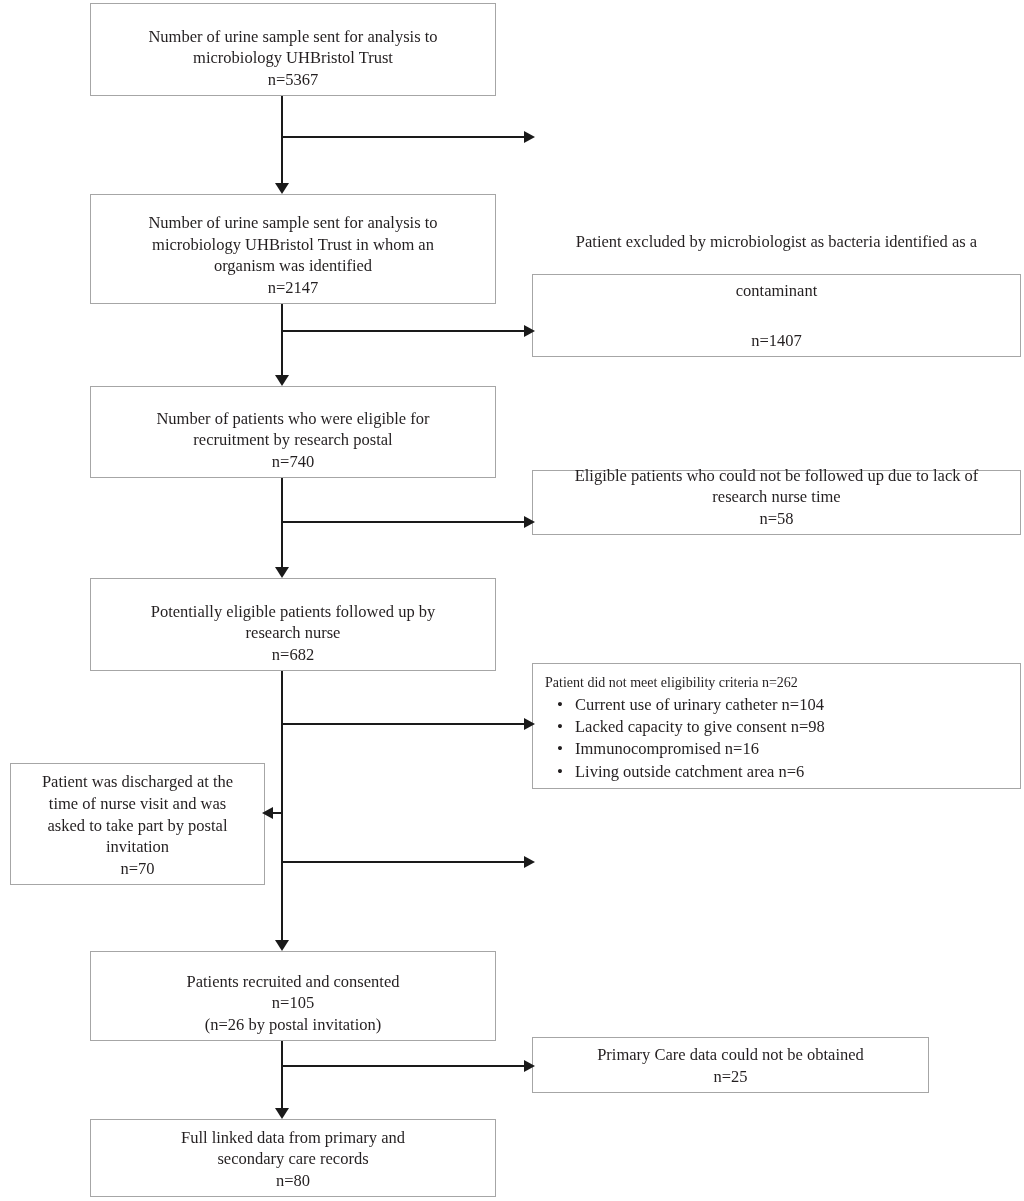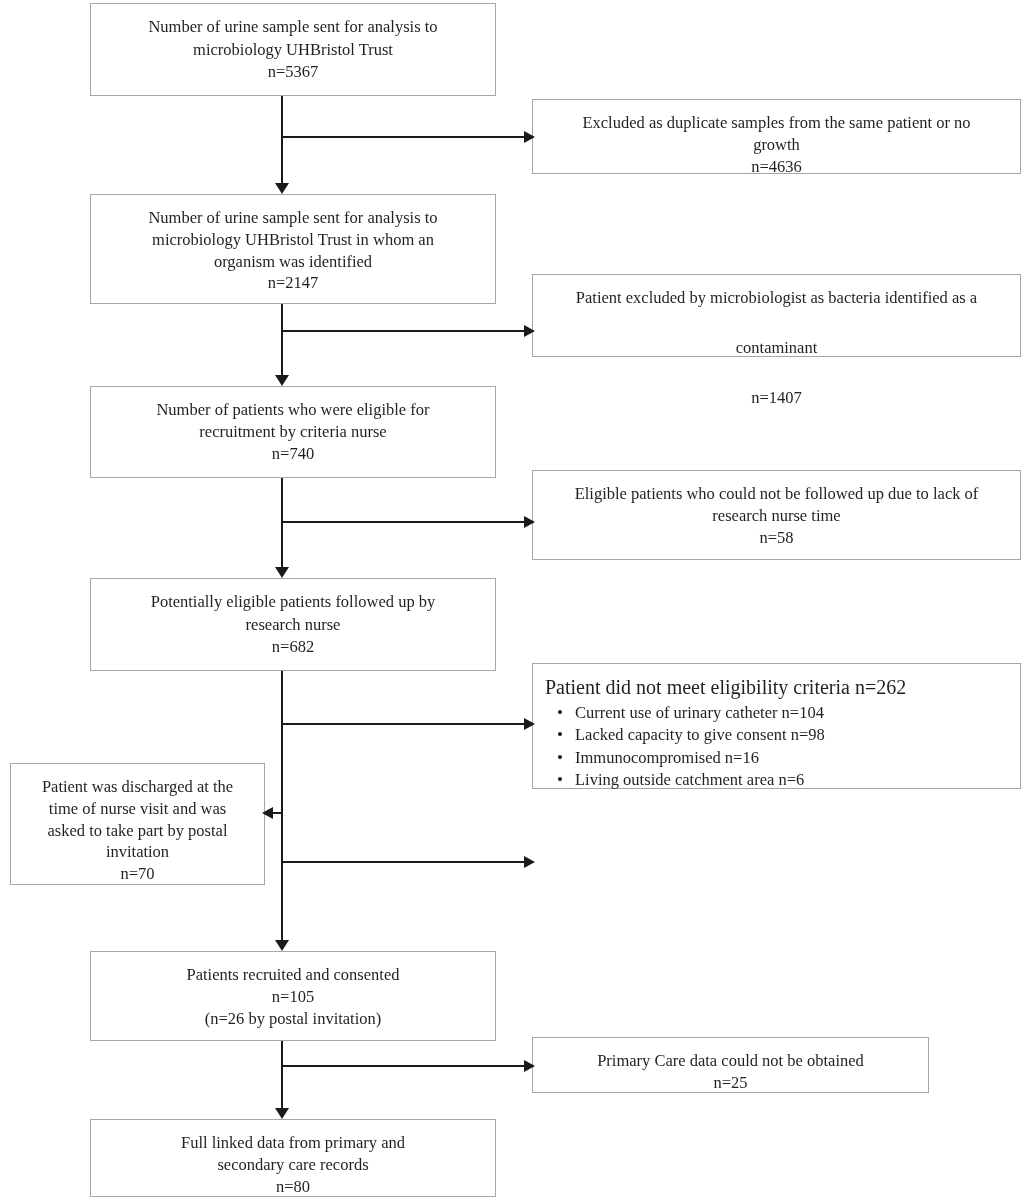--- a/index.html
+++ b/index.html
@@ -19,26 +19,26 @@
     background: #ffffff;
     overflow: hidden;
   }
   .node {
     position: absolute;
     box-sizing: border-box;
     border: 1px solid #a6a6a6;
     background: #ffffff;
     display: flex;
     flex-direction: column;
-    justify-content: space-between;
+    justify-content: flex-end;
     align-items: center;
     text-align: center;
     font-size: 16.5px;
     line-height: 1.32;
-    padding: 12px 10px;
+    padding: 4px 10px;
   }
   .node.left-align {
     align-items: flex-start;
     text-align: left;
     justify-content: flex-start;
     padding: 10px 10px 10px 12px;
   }
   .node .line {
     display: block;
     white-space: nowrap;
@@ -58,21 +58,21 @@
     content: "\2022";
     position: absolute;
     left: -18px;
     top: 0;
     font-size: 17px;
   }
   .bullets li .wrap2 {
     display: block;
   }
   .head-line {
-    font-size: 20px;
+    font-size: 14px;
     line-height: 1.35;
     display: block;
     margin-bottom: 1px;
   }
   
   .vline {
     position: absolute;
     width: 0;
     border-left: 2px solid #1a1a1a;
   }
@@ -116,21 +116,21 @@
 
   <div class="node" style="left:90px; top:194px; width:406px; height:110px;">
     <span class="line">Number of urine sample sent for analysis to</span>
     <span class="line">microbiology UHBristol Trust in whom an</span>
     <span class="line">organism was identified</span>
     <span class="line">n=2147</span>
   </div>
 
   <div class="node" style="left:90px; top:386px; width:406px; height:92px;">
     <span class="line">Number of patients who were eligible for</span>
-    <span class="line">recruitment by criteria nurse</span>
+    <span class="line">recruitment by research postal</span>
     <span class="line">n=740</span>
   </div>
 
   <div class="node" style="left:90px; top:578px; width:406px; height:93px;">
     <span class="line">Potentially eligible patients followed up by</span>
     <span class="line">research nurse</span>
     <span class="line">n=682</span>
   </div>
 
   <div class="node" style="left:90px; top:951px; width:406px; height:90px;">
@@ -138,33 +138,28 @@
     <span class="line">n=105</span>
     <span class="line">(n=26 by postal invitation)</span>
   </div>
 
   <div class="node" style="left:90px; top:1119px; width:406px; height:78px;">
     <span class="line">Full linked data from primary and</span>
     <span class="line">secondary care records</span>
     <span class="line">n=80</span>
   </div>
 
-  <div class="node" style="left:532px; top:99px; width:489px; height:75px;">
-    <span class="line">Excluded as duplicate samples from the same patient or no</span>
-    <span class="line">growth</span>
-    <span class="line">n=4636</span>
-  </div>
 
   <div class="node" style="left:532px; top:274px; width:489px; height:83px;gap:28px;">
     <span class="line">Patient excluded by microbiologist as bacteria identified as a</span>
     <span class="line">contaminant</span>
     <span class="line">n=1407</span>
   </div>
 
-  <div class="node" style="left:532px; top:470px; width:489px; height:90px;">
+  <div class="node" style="left:532px; top:470px; width:489px; height:65px;">
     <span class="line">Eligible patients who could not be followed up due to lack of</span>
     <span class="line">research nurse time</span>
     <span class="line">n=58</span>
   </div>
 
   <div class="node" style="left:532px; top:1025px; width:397px; height:56px;margin-top:12px;">
     <span class="line">Primary Care data could not be obtained</span>
     <span class="line">n=25</span>
   </div>
 

